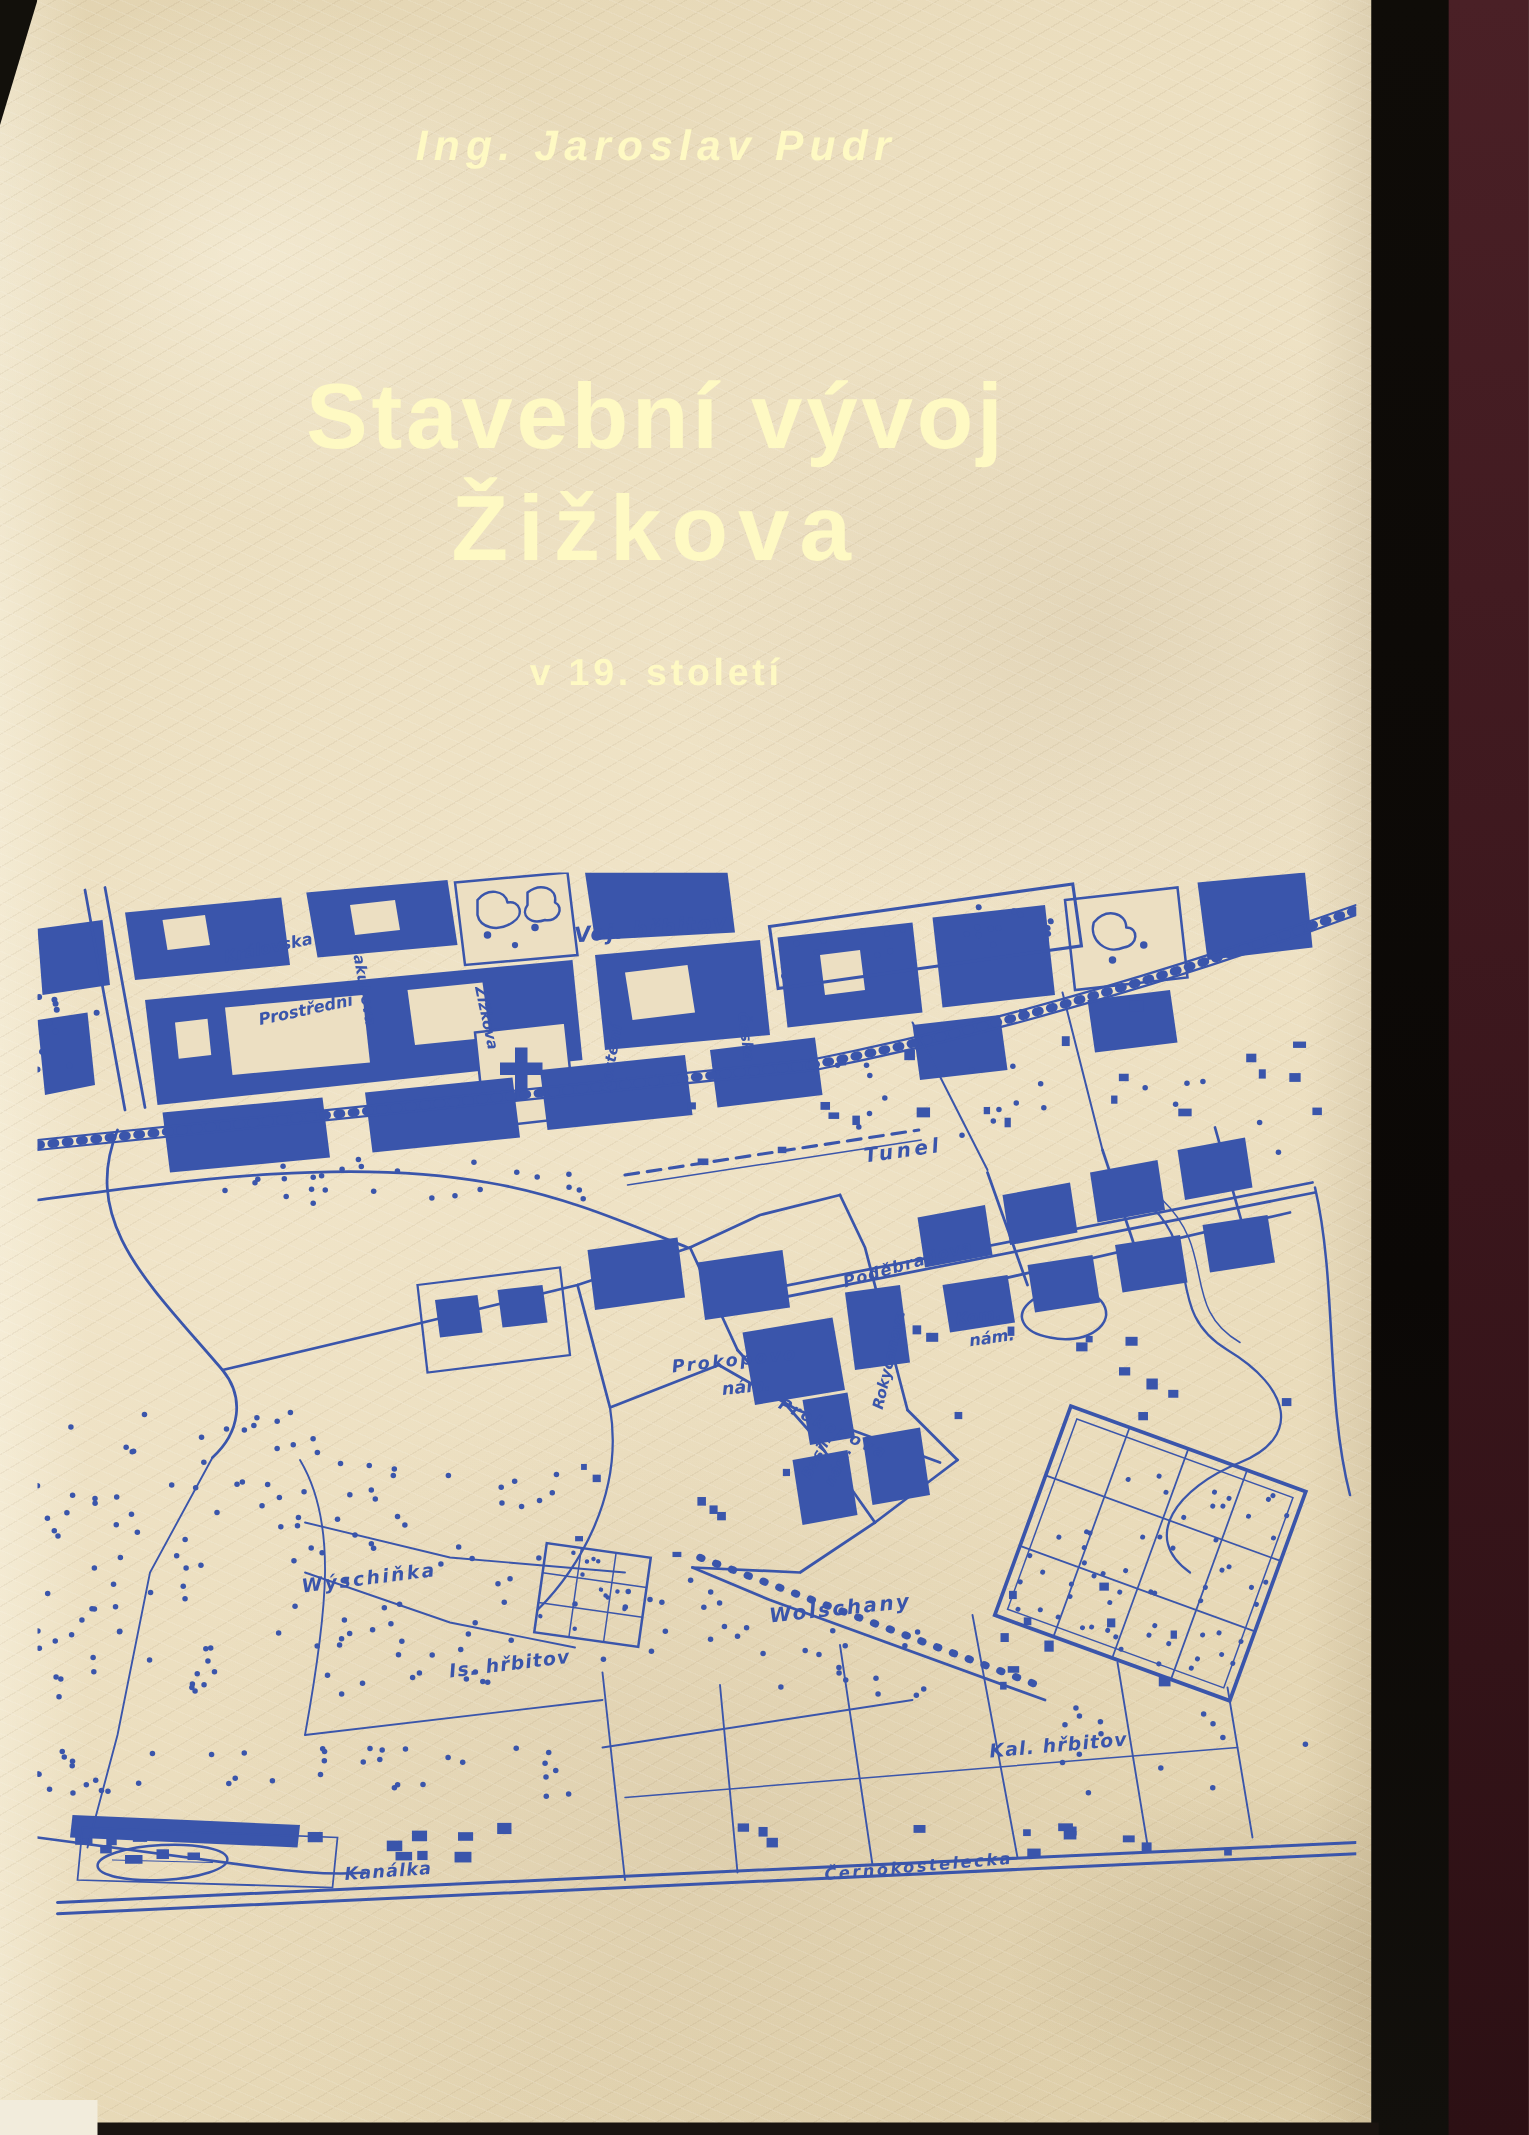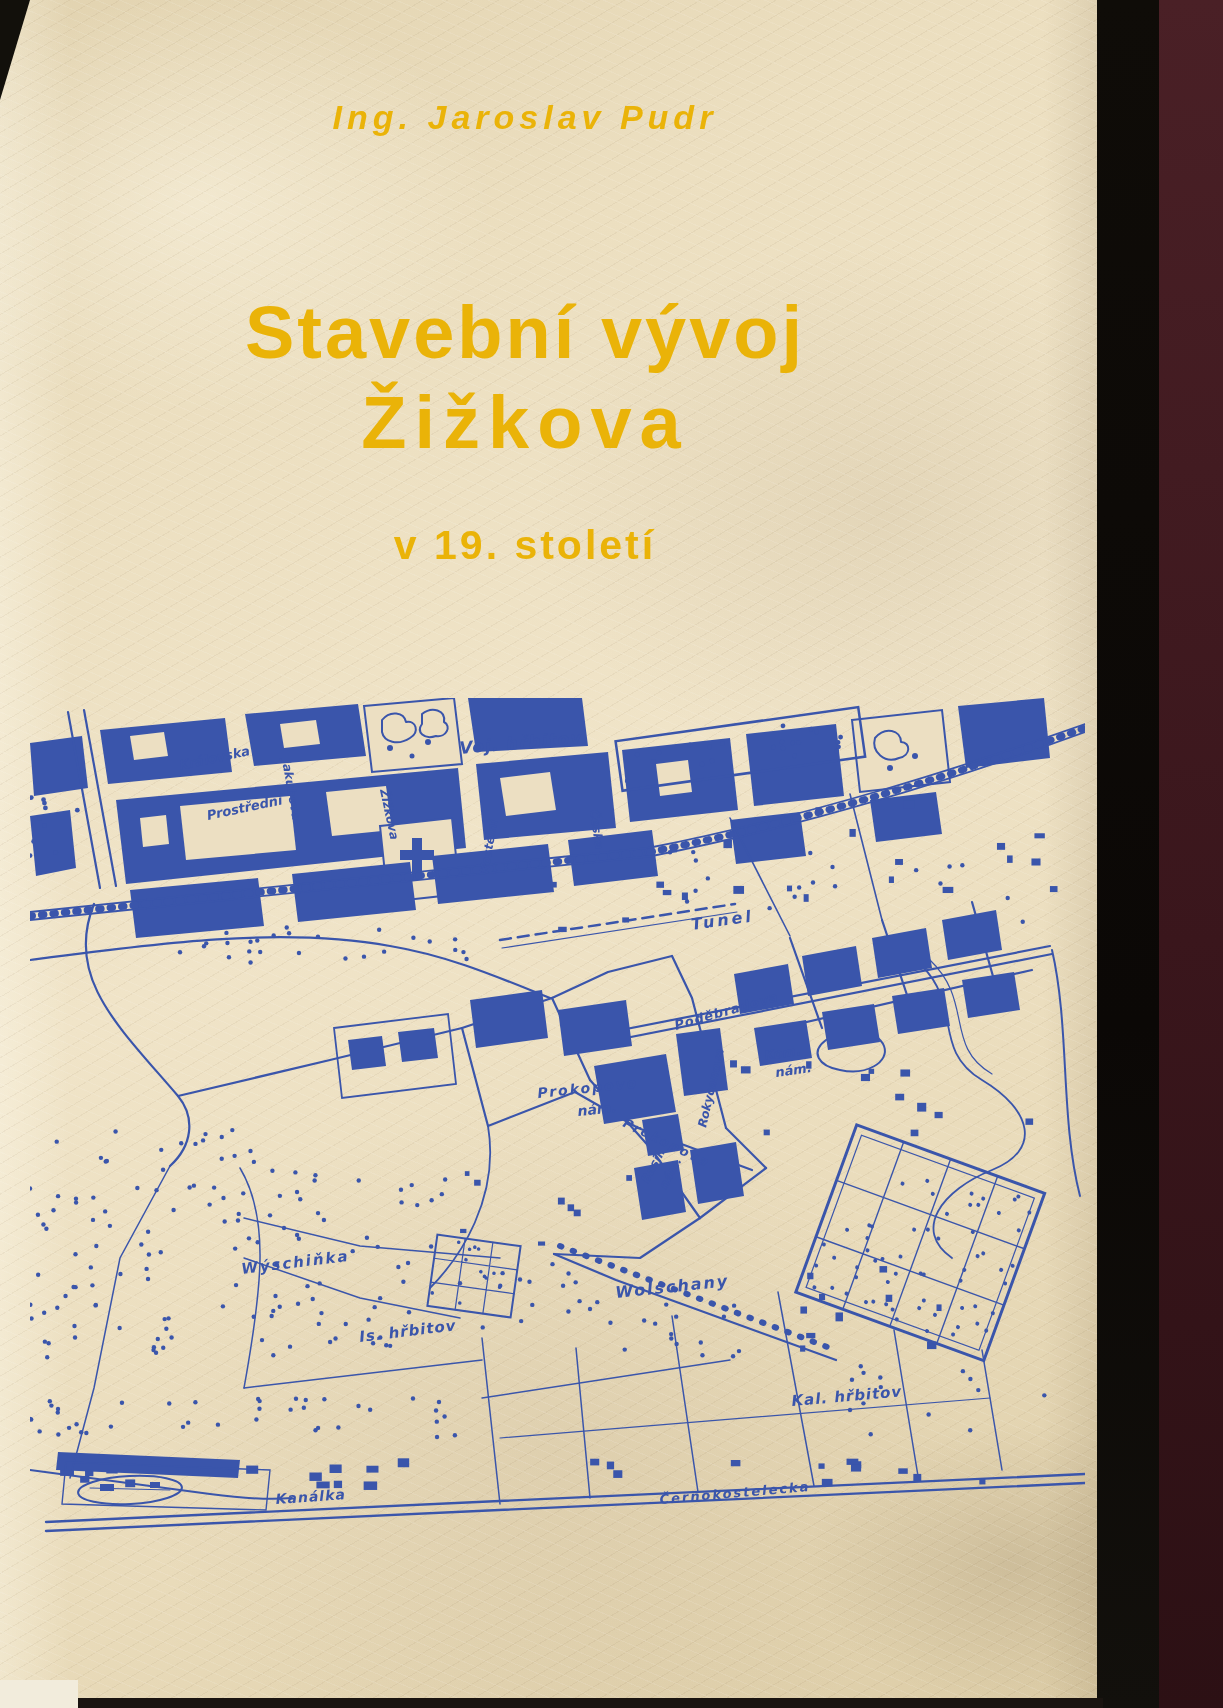--- a/index.html
+++ b/index.html
@@ -30,25 +30,25 @@
       repeating-linear-gradient(23deg, rgba(255,255,255,.5) 0 1px, rgba(255,255,255,0) 1px 9px),
       repeating-linear-gradient(-31deg, rgba(130,105,70,.35) 0 1px, rgba(130,105,70,0) 1px 13px);
   }
   
   .edge-black{position:absolute;top:0;width:62px;height:1708px;left:1097px;background:linear-gradient(180deg,#0f0c08,#0b0806 60%,#12100c);}
   .edge-maroon{position:absolute;top:0;width:64px;height:1708px;left:1159px;background:linear-gradient(180deg,#4a2026,#3a161c 55%,#2c1014);}
   .corner-wedge{position:absolute;left:0;top:0;width:30px;height:100px;background:#12100b;clip-path:polygon(0 0,100% 0,0 100%);}
   .bottom-strip{position:absolute;left:0;top:1698px;width:1103px;height:10px;background:#1a1410;}
   .bottom-white{position:absolute;left:0;top:1680px;width:78px;height:28px;background:#f2ecdc;}
   
-  .cover-text{position:absolute;left:0;width:1050px;text-align:center;color:#eab308;}
+  .cover-text{position:absolute;left:0;width:1050px;text-align:center;color:#fef9c3;}
   .author{top:98px;font-size:34px;font-weight:bold;font-style:italic;letter-spacing:5px;}
   .title1{top:250px;font-size:74px;font-weight:bold;letter-spacing:3px;margin-top:40px;}
   .title2{top:380px;font-size:74px;font-weight:bold;letter-spacing:8px;}
-  .subtitle{top:522px;font-size:41px;font-weight:bold;letter-spacing:3px;}
+  .subtitle{top:522px;font-size:30px;font-weight:bold;letter-spacing:3px;}
   
   .map-wrap{position:absolute;left:30px;top:698px;width:1055px;height:845px;}
   svg text.maplbl{font-family:"DejaVu Sans", sans-serif;font-style:italic;font-weight:bold;fill:#3a55ab;}
   svg .ink{fill:#3a55ab;}
   svg .ln{stroke:#3a55ab;fill:none;stroke-linecap:round;stroke-linejoin:round;}
   svg .cream{fill:#ecdfc2;}
 </style>
 </head>
 <body>
 

